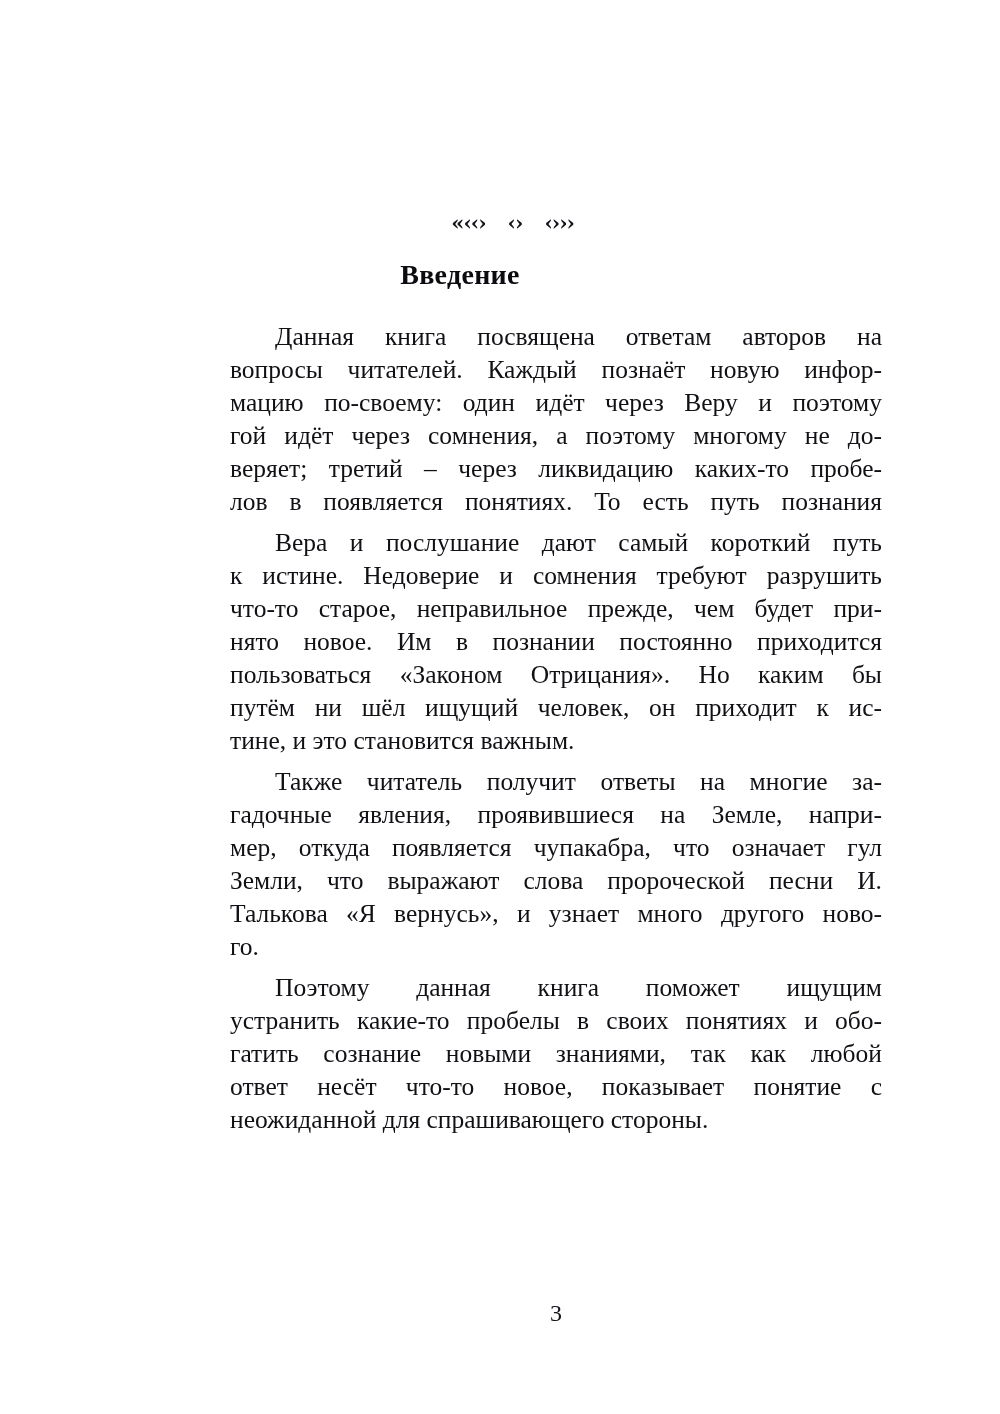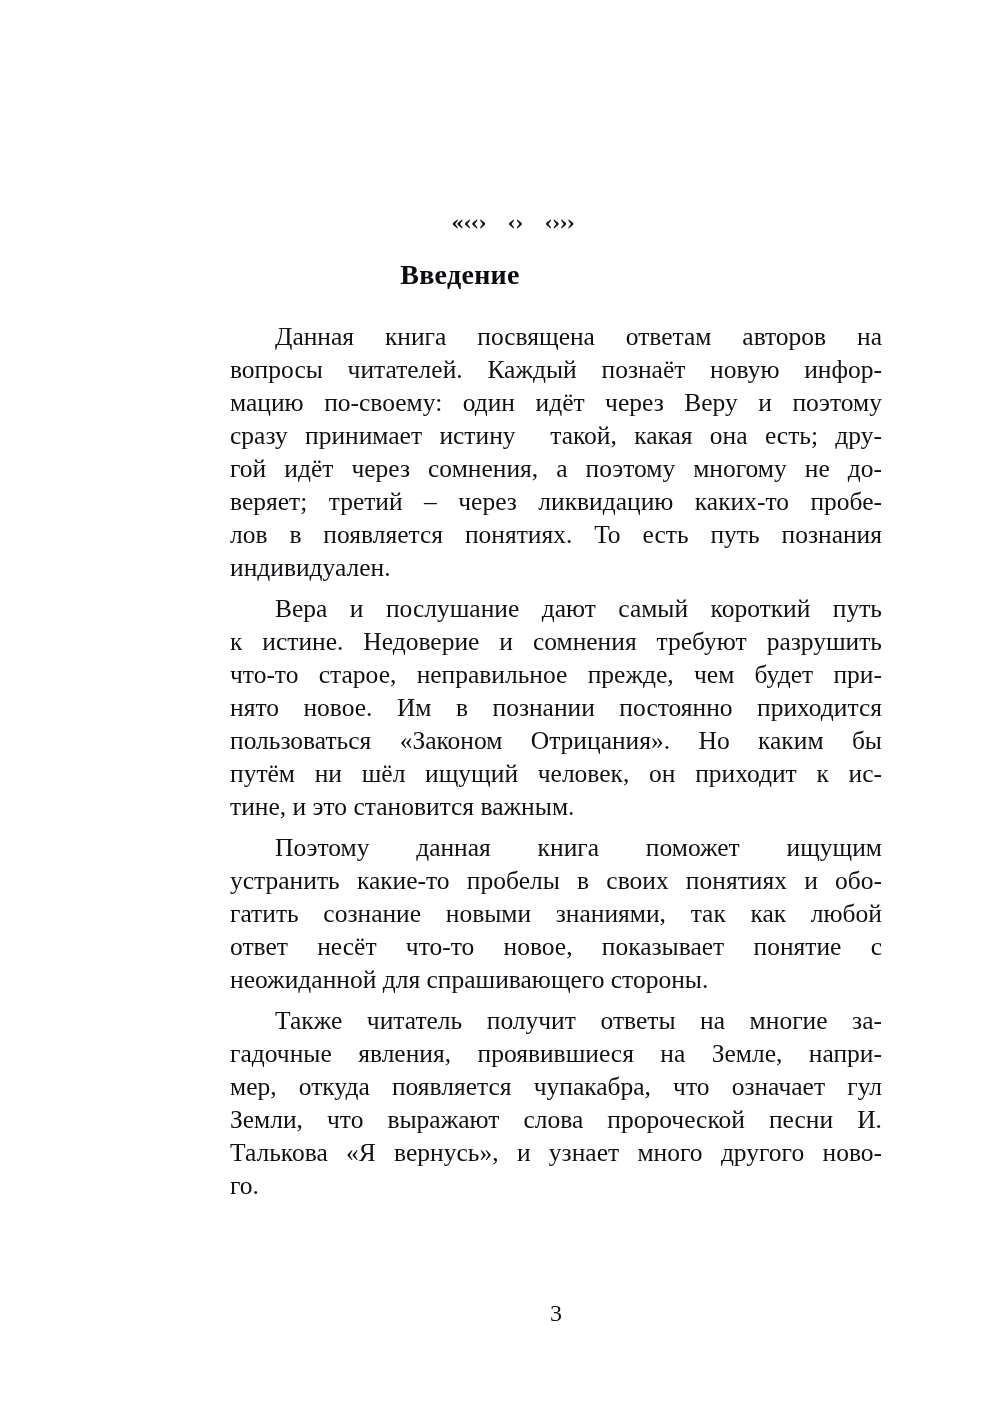--- a/index.html
+++ b/index.html
@@ -99,51 +99,49 @@
   </div>
 
   <h1 class="heading">Введение</h1>
 
   <div class="textblock">
 
     <p class="para">
       <span class="line indent">Данная книга посвящена ответам авторов на</span>
       <span class="line">вопросы читателей. Каждый познаёт новую инфор-</span>
       <span class="line">мацию по-своему: один идёт через Веру и поэтому</span>
-      <span class="line">сразу принимает истину  такой, какая она есть; дру-</span>
       <span class="line">гой идёт через сомнения, а поэтому многому не до-</span>
       <span class="line">веряет; третий – через ликвидацию каких-то пробе-</span>
       <span class="line">лов в появляется понятиях. То есть путь познания</span>
-      <span class="line last">индивидуален.</span>
     </p>
 
     <p class="para">
       <span class="line indent">Вера и послушание дают самый короткий путь</span>
       <span class="line">к истине. Недоверие и сомнения требуют разрушить</span>
       <span class="line">что-то старое, неправильное прежде, чем будет при-</span>
       <span class="line">нято новое. Им в познании постоянно приходится</span>
       <span class="line">пользоваться «Законом Отрицания». Но каким бы</span>
       <span class="line">путём ни шёл ищущий человек, он приходит к ис-</span>
       <span class="line last">тине, и это становится важным.</span>
     </p>
 
     <p class="para">
-      <span class="line indent">Поэтому данная книга поможет ищущим</span>
-      <span class="line">устранить какие-то пробелы в своих понятиях и обо-</span>
-      <span class="line">гатить сознание новыми знаниями, так как любой</span>
-      <span class="line">ответ несёт что-то новое, показывает понятие с</span>
-      <span class="line last">неожиданной для спрашивающего стороны.</span>
-    </p>
-
-    <p class="para">
       <span class="line indent">Также читатель получит ответы на многие за-</span>
       <span class="line">гадочные явления, проявившиеся на Земле, напри-</span>
       <span class="line">мер, откуда появляется чупакабра, что означает гул</span>
       <span class="line">Земли, что выражают слова пророческой песни И.</span>
       <span class="line">Талькова «Я вернусь», и узнает много другого ново-</span>
       <span class="line last">го.</span>
+    </p>
+
+    <p class="para">
+      <span class="line indent">Поэтому данная книга поможет ищущим</span>
+      <span class="line">устранить какие-то пробелы в своих понятиях и обо-</span>
+      <span class="line">гатить сознание новыми знаниями, так как любой</span>
+      <span class="line">ответ несёт что-то новое, показывает понятие с</span>
+      <span class="line last">неожиданной для спрашивающего стороны.</span>
     </p>
 
   </div>
 
   <div class="folio">3</div>
 
 </div>
 
 </body></html>

